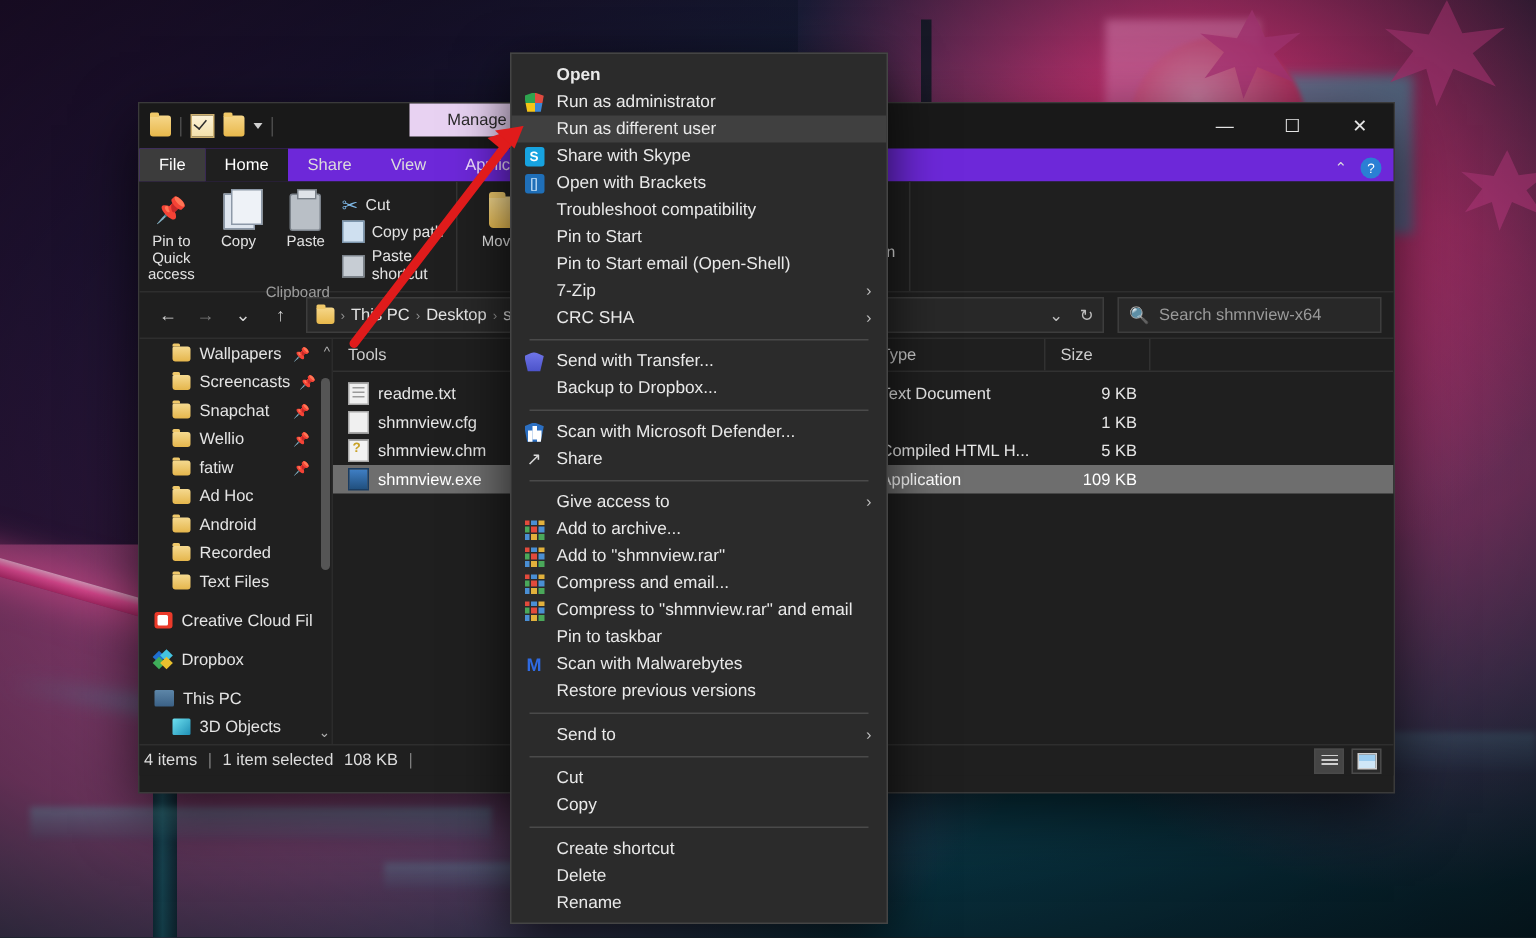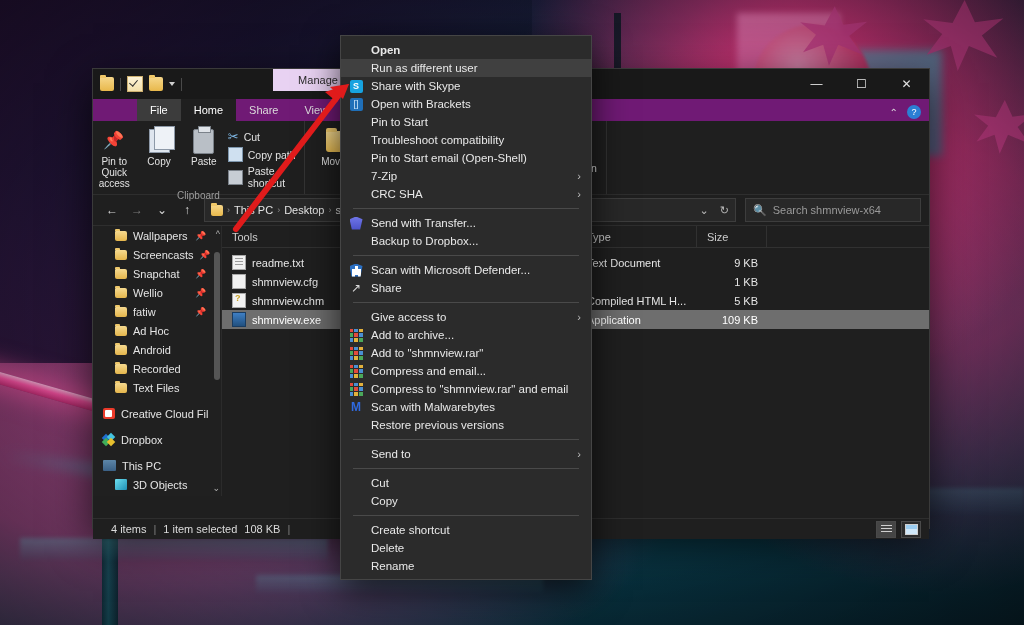--- a/index.html
+++ b/index.html
@@ -46,21 +46,21 @@
   .folder-ic{background:linear-gradient(180deg,#f6d78a,#e8b84b);border-radius:1px 2px 2px 2px;position:relative;}
   .folder-ic:before{content:"";position:absolute;left:0;top:-2px;width:6px;height:3px;background:#f0c868;border-radius:1px 1px 0 0;}
   .qat .sep{width:1px;height:13px;background:#4a4a4a;}
   .chk{position:relative;background:linear-gradient(180deg,#fdf3d8,#f3e0ab);border:1px solid #cdb070;}
   .chk:after{content:"";position:absolute;left:3px;top:1px;width:4px;height:7px;border:solid #2c2c2c;border-width:0 1.6px 1.6px 0;transform:rotate(40deg);}
   .caret-dn{width:0;height:0;border-left:3.5px solid transparent;border-right:3.5px solid transparent;border-top:4px solid #cfcfcf;}
   .manage-tab{position:absolute;left:180px;top:0;width:90px;height:22px;background:#e8d2f2;
     color:#2a2a2a;font-size:11px;display:flex;align-items:center;justify-content:center;}
   .wbtns{position:absolute;right:0;top:0;display:flex;height:30px;}
   .wbtn{width:45px;height:30px;display:flex;align-items:center;justify-content:center;color:#e4e4e4;font-size:12px;}
-  .ribbon-tabs{height:22px;background:#701a75;display:flex;align-items:flex-end;position:relative;padding-left:44px;}
+  .ribbon-tabs{height:22px;background:#6d28d9;display:flex;align-items:flex-end;position:relative;}
   .rtab{height:22px;padding:0 13px;display:flex;align-items:center;font-size:11px;color:#dcdcdc;}
   .rtab.file{background:#3c3c3c;color:#fff;}
   .rtab.active{background:#1f1f1f;color:#fff;}
   .rtab.ctx{color:#efdcff;}
   .ribbon-right{position:absolute;right:8px;bottom:2px;display:flex;align-items:center;gap:9px;}
   .help-ic{width:14px;height:14px;border-radius:50%;background:#2b7fd4;color:#fff;font-size:9px;
     display:flex;align-items:center;justify-content:center;}
   .chev-up{color:#dcdcdc;font-size:10px;}
   .ribbon{height:73px;background:#1f1f1f;border-bottom:1px solid #2e2e2e;display:flex;position:relative;}
   .rgroup{display:flex;flex-direction:column;align-items:center;justify-content:space-between;
@@ -122,21 +122,21 @@
   .frow.sel{background:#6e6e6e;color:#fff;}
   .frow .c{padding-left:10px;box-sizing:border-box;display:flex;align-items:center;gap:6px;height:19px;overflow:hidden;white-space:nowrap;}
   .frow .c.num{justify-content:flex-end;padding-right:9px;padding-left:0;}
   .ficon{width:12px;height:13px;flex:none;background:#f0f0f0;border:1px solid #a8a8a8;position:relative;}
   .ficon.txt:after{content:"";position:absolute;left:2px;top:2px;right:2px;height:1px;background:#9a9a9a;box-shadow:0 3px 0 #9a9a9a,0 6px 0 #9a9a9a;}
   .ficon.chm{background:#f2f2f2;}
   .ficon.chm:after{content:"?";position:absolute;left:2px;top:-1px;font-size:9px;color:#c9a227;font-weight:bold;}
   .ficon.exe{background:linear-gradient(180deg,#3f7fc4,#21507f);border-color:#1a3c61;}
 
   .statusbar{height:20px;background:#1f1f1f;border-top:1px solid #2e2e2e;display:flex;align-items:center;
-    font-size:11px;color:#dcdcdc;padding-left:18px;gap:7px;position:relative;margin-top:22px;}
+    font-size:11px;color:#dcdcdc;padding-left:3px;gap:7px;position:relative;}
   .statusbar .sp{color:#7e7e7e;}
   .viewbtns{position:absolute;right:8px;display:flex;gap:5px;align-items:center;}
   .vbtn{width:18px;height:15px;border:1px solid #4a4a4a;background:#2b2b2b;display:flex;align-items:center;justify-content:center;}
   .vbtn.active{background:#454545;}
   .vb-det{width:11px;height:9px;background:repeating-linear-gradient(180deg,#cfcfcf 0 1px,transparent 1px 3px);}
   .vb-tile{width:11px;height:9px;background:linear-gradient(180deg,#9ccdf0 0 45%,#cfe7f8 45% 100%);border:1px solid #cfcfcf;}
 
   
   #ctxmenu{position:absolute;left:340px;top:35px;width:252px;background:#2b2b2b;
     border:1px solid #454545;box-shadow:0 10px 34px rgba(0,0,0,.72);
@@ -543,43 +543,49 @@
     </span>
   </div>
 </div>
 
 <div id="ctxmenu">
 
   <div class="mi bold">
       <span class="ico"></span>
       <span class="lbl">Open</span>
     </div>
+  <div class="mi">
+      <span class="ico">
+        <span class="shield"></span>
+      </span>
+      <span class="lbl">Run as administrator</span>
+    </div>
   <div class="mi hl">
       <span class="ico"></span>
       <span class="lbl">Run as different user</span>
     </div>
   <div class="mi">
       <span class="ico">
         <span class="sq12 skype">S</span>
       </span>
       <span class="lbl">Share with Skype</span>
     </div>
   <div class="mi">
       <span class="ico">
         <span class="sq12 brackets">[]</span>
       </span>
       <span class="lbl">Open with Brackets</span>
     </div>
   <div class="mi">
       <span class="ico"></span>
+      <span class="lbl">Troubleshoot compatibility</span>
+    </div>
+  <div class="mi">
+      <span class="ico"></span>
       <span class="lbl">Pin to Start</span>
-    </div>
-  <div class="mi">
-      <span class="ico"></span>
-      <span class="lbl">Troubleshoot compatibility</span>
     </div>
   <div class="mi">
       <span class="ico"></span>
       <span class="lbl">Pin to Start email (Open-Shell)</span>
     </div>
   <div class="mi">
       <span class="ico"></span>
       <span class="lbl">7-Zip</span>
       <span class="arrow">›</span>
     </div>
@@ -675,20 +681,24 @@
           <i style="background:#e2b13c"></i>
           <i style="background:#4aa85a"></i>
           <i style="background:#e24a3c"></i>
           <i style="background:#4a8fd4"></i>
           <i style="background:#4a8fd4"></i>
           <i style="background:#e2b13c"></i>
           <i style="background:#4aa85a"></i>
         </span>
       </span>
       <span class="lbl">Compress to "shmnview.rar" and email</span>
+    </div>
+  <div class="mi">
+      <span class="ico"></span>
+      <span class="lbl">Pin to taskbar</span>
     </div>
   <div class="mi">
       <span class="ico">
         <span class="mbytes">M</span>
       </span>
       <span class="lbl">Scan with Malwarebytes</span>
     </div>
   <div class="mi">
       <span class="ico"></span>
       <span class="lbl">Restore previous versions</span>

